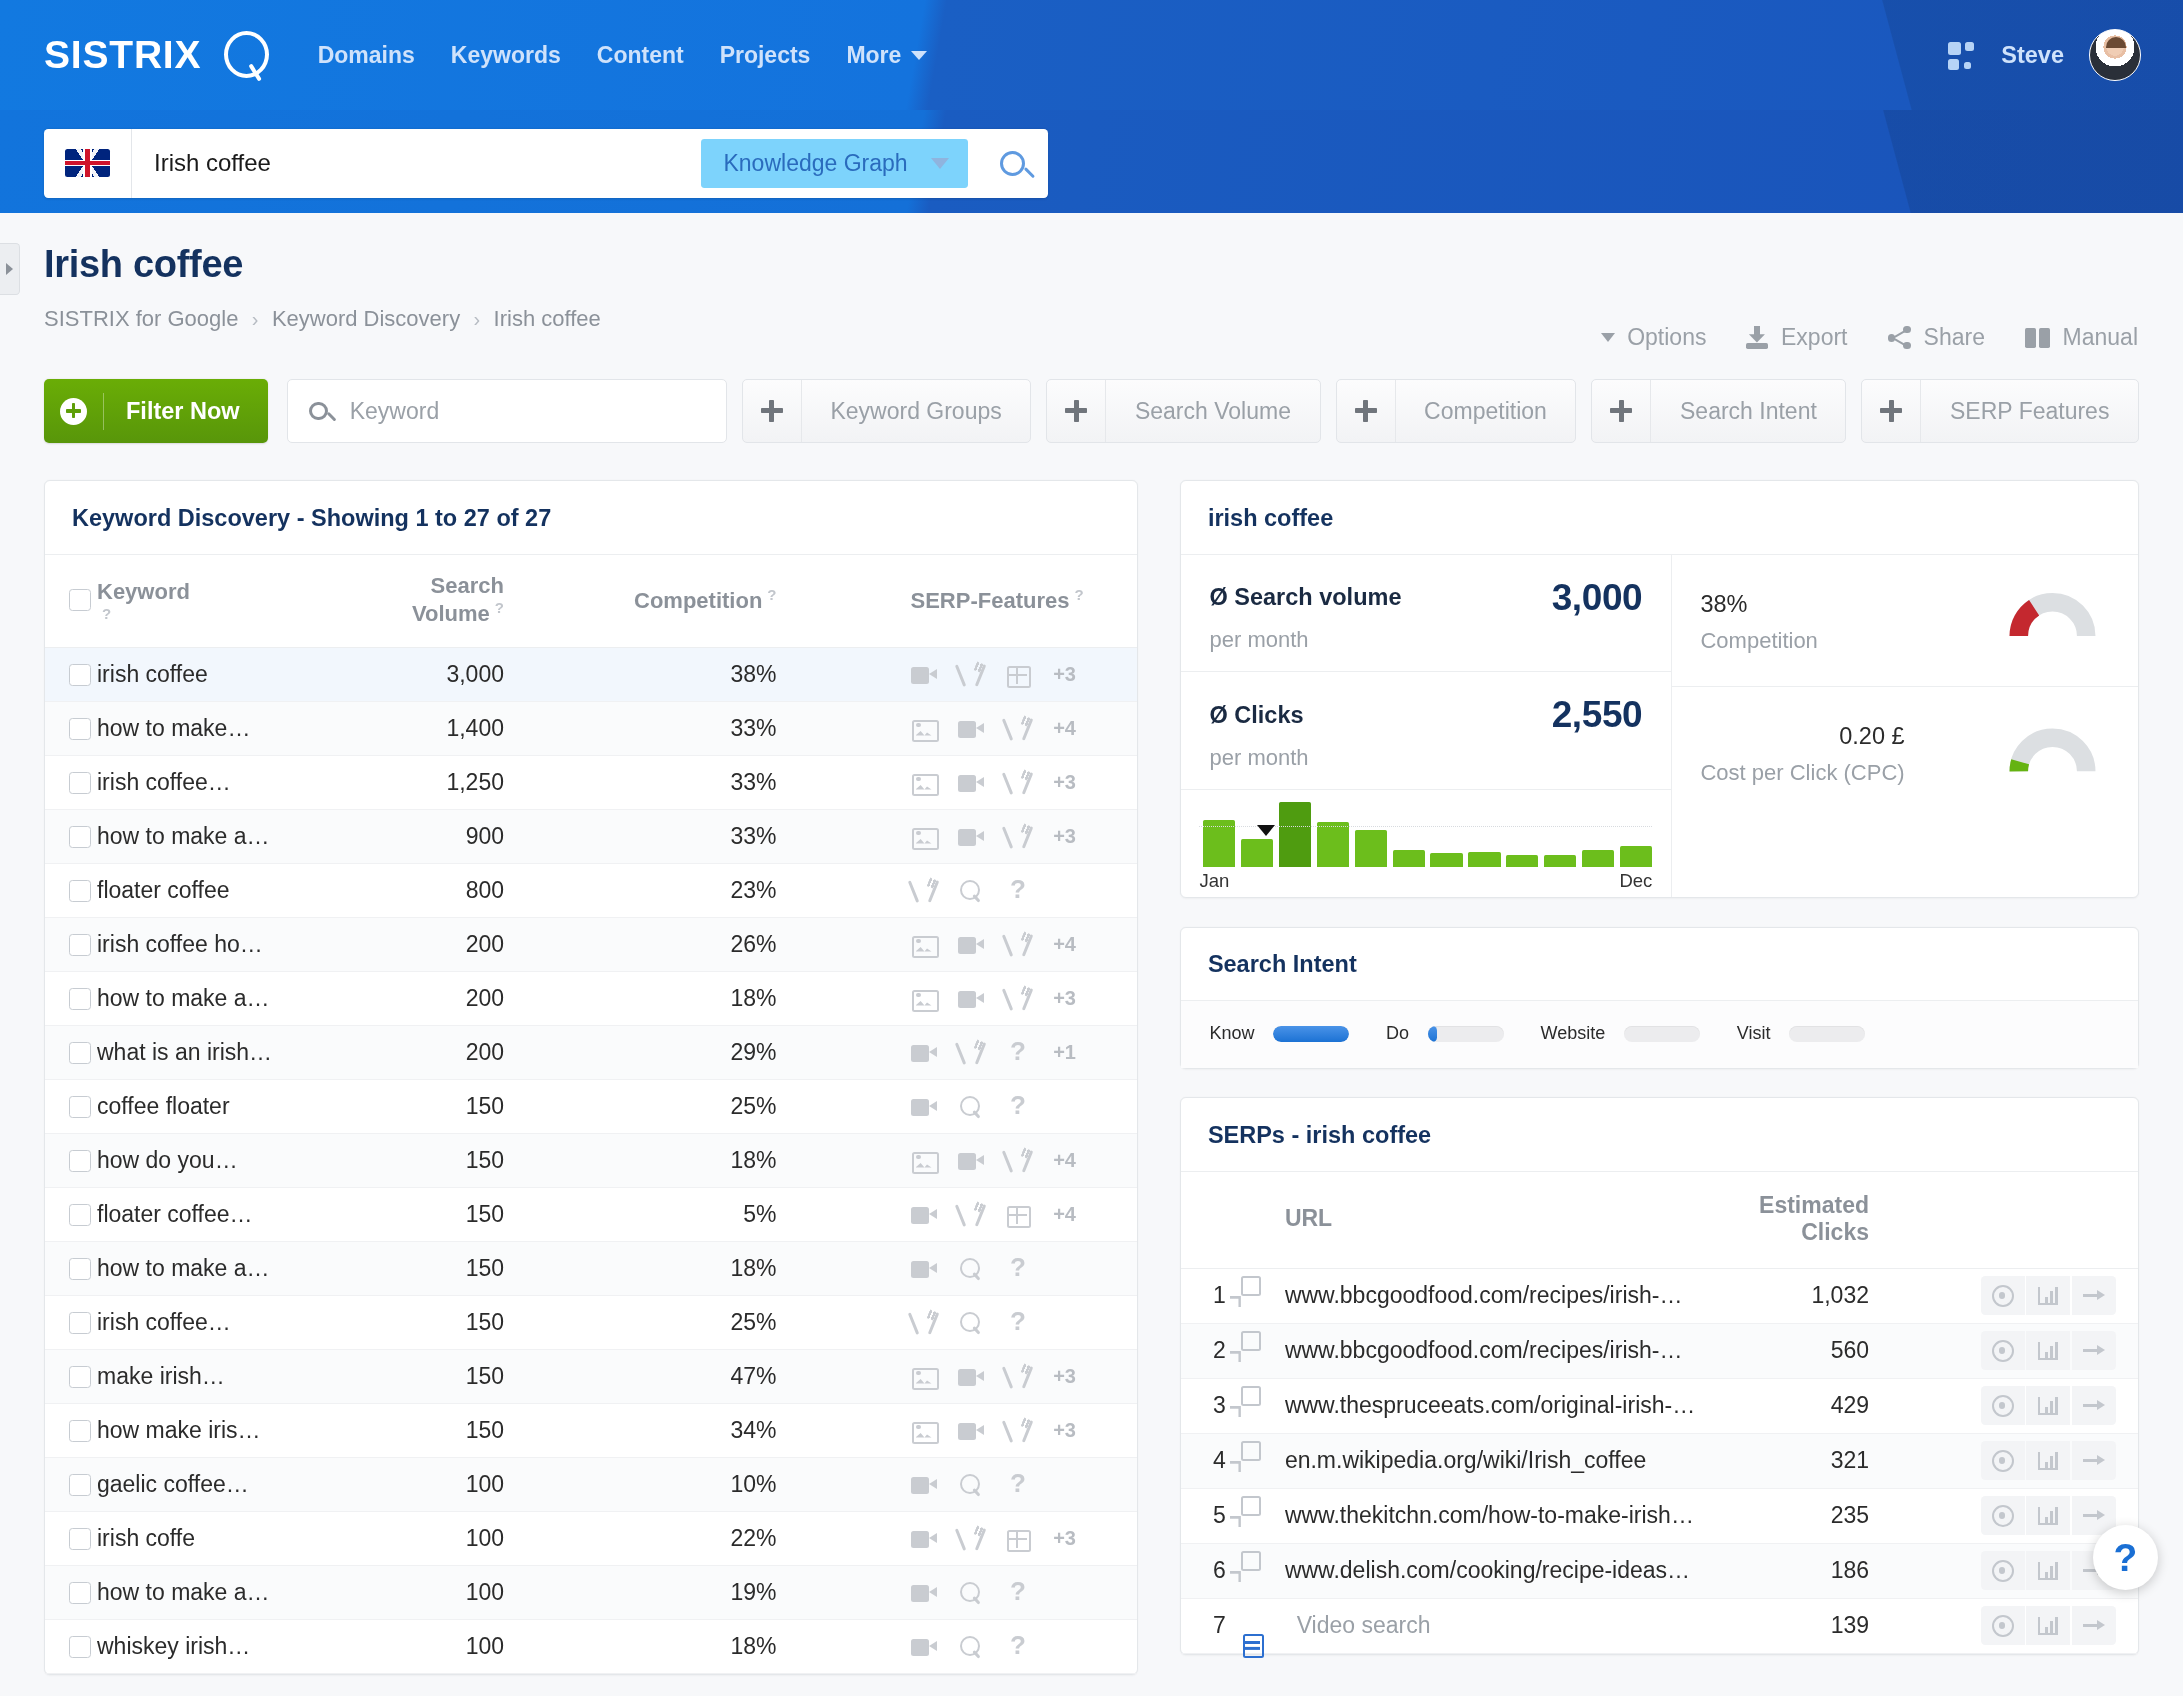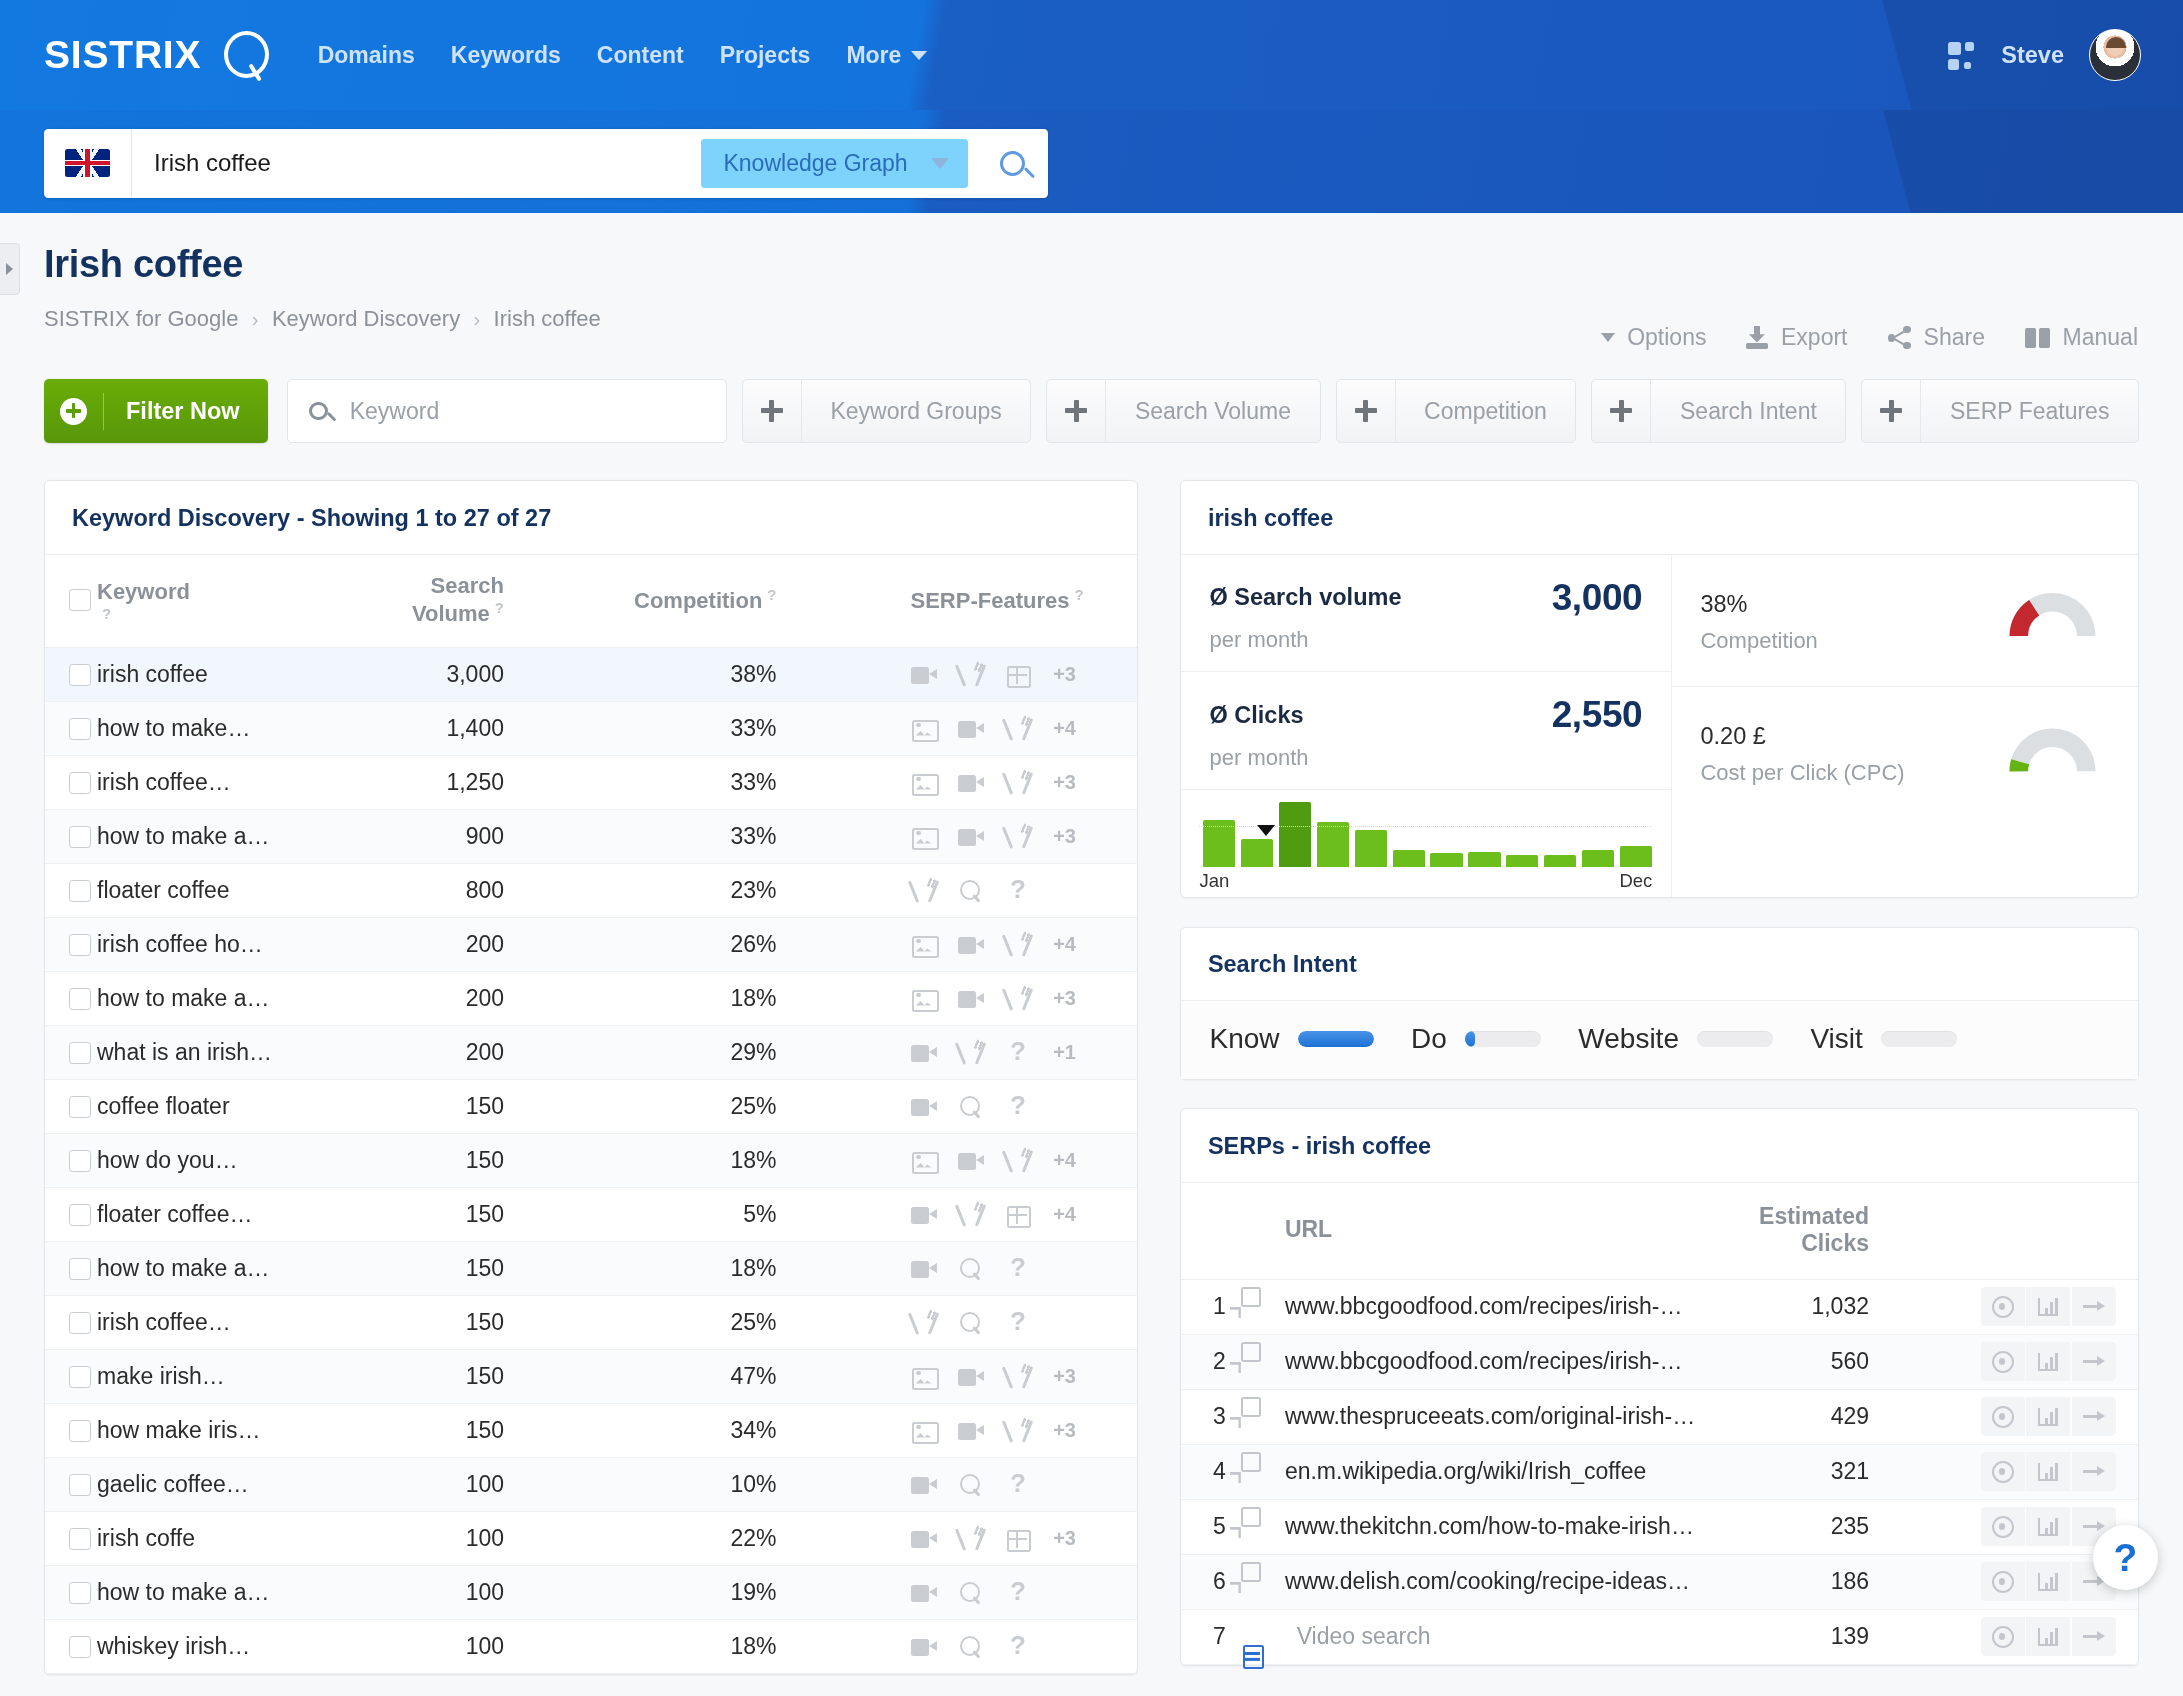--- a/index.html
+++ b/index.html
@@ -254,30 +254,30 @@
   .msub{ font-size:22px; color:#9aa0a7; margin-top:8.4px;}
   .mrow.chartrow{ padding:11.8px 18.5px 8.4px 18.5px; height:107px;}
   .spark{ position:relative; height:65px; display:flex; align-items:flex-end; gap:5.9px; padding-left:3.4px;}
   .spark .dash{position:absolute;left:0;right:0;top:23.5px;border-top:1.7px dotted #d8dbdf;}
   .spark b{ display:block; flex:1; background:#6cbe1c; border-radius:1.7px 1.7px 0 0;}
   .spark b.hi{ background:#4f9c10;}
   .spark .mk{ position:absolute; width:0;height:0;border-left:9.2px solid transparent;border-right:9.2px solid transparent;border-top:11.8px solid #111;}
   .spark-labels{ display:flex; justify-content:space-between; font-size:18.5px; color:#333; margin-top:3.4px;}
 
   .gcell{ border-bottom:0.8px solid #eceef0; padding:22px 25px 18.5px 28.6px; display:flex; align-items:center; justify-content:space-between; min-height:114px;}
-  .gcell:last-child{border-bottom:none;}
+  .gcell:last-child{border-bottom:none;text-align:right;}
   .gtxt .gv{ font-size:23.5px; color:#2b2b2b;}
   .gtxt .gl{ font-size:22px; color:#9aa0a7; margin-top:10px;}
   .gauge{ width:91px;height:91px; position:relative; flex:none; margin-right:15px;}
   .gauge svg{ display:block;}
 
   
   .intent-row{ display:flex; align-items:center; gap:0; padding:22px 28.6px 23.5px 28.6px; border-top:0.8px solid #eceef0; background:#fcfcfd;}
   .intent-item{ display:flex; align-items:center; gap:18.5px; margin-right:37px;}
-  .intent-item .nm{ font-size:28px; color:#2b2b2b;}
+  .intent-item .nm{ font-size:18px; color:#2b2b2b;}
   .ibar{ width:76px;height:16px;background:#ececee;border-radius:8.4px;position:relative;overflow:hidden;box-shadow:inset 0 0.8px 0.8px rgba(0,0,0,.06);}
   .ibar i{position:absolute;left:0;top:0;height:100%;background:linear-gradient(#4a93e8,#1c72d4);border-radius:8.4px;display:block;}
 
   
   table.serp{ width:100%; border-collapse:collapse;}
   table.serp th{ font-size:23px; color:#8b9199; font-weight:600; text-align:left; padding:20px 0 22px 0;
      border-top:0.8px solid #eceef0; border-bottom:0.8px solid #eceef0;}
   table.serp td{ height:55px; font-size:23px; color:#2b2b2b; border-bottom:0.8px solid #f0f1f3; padding:0;}
   tr.srow:nth-child(even){ background:#fafbfc;}
   .s-rank{ width:60px; text-align:right; padding-right:15px !important; color:#3b3b3b;}

